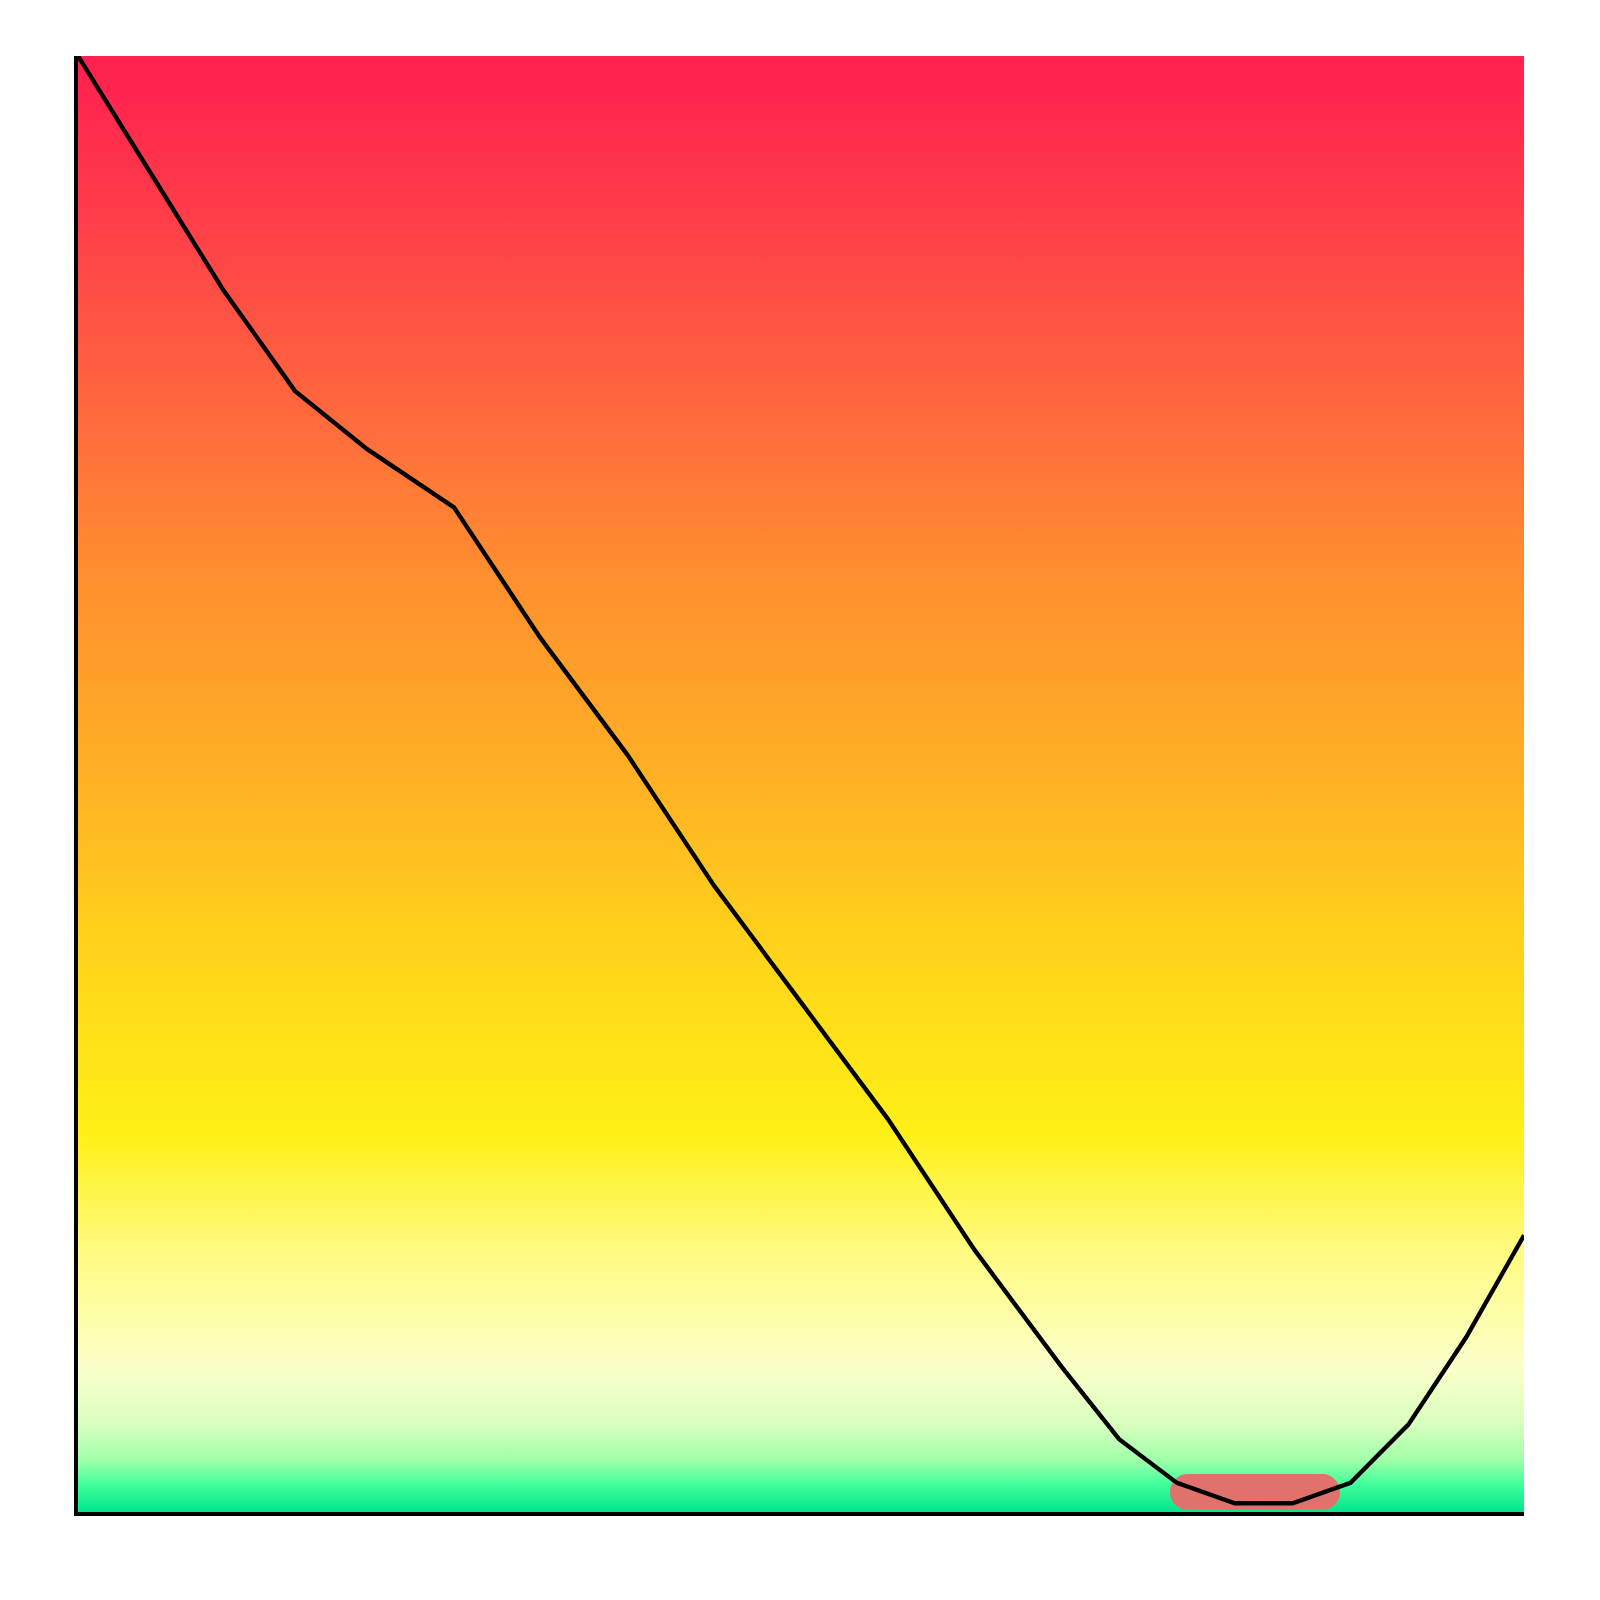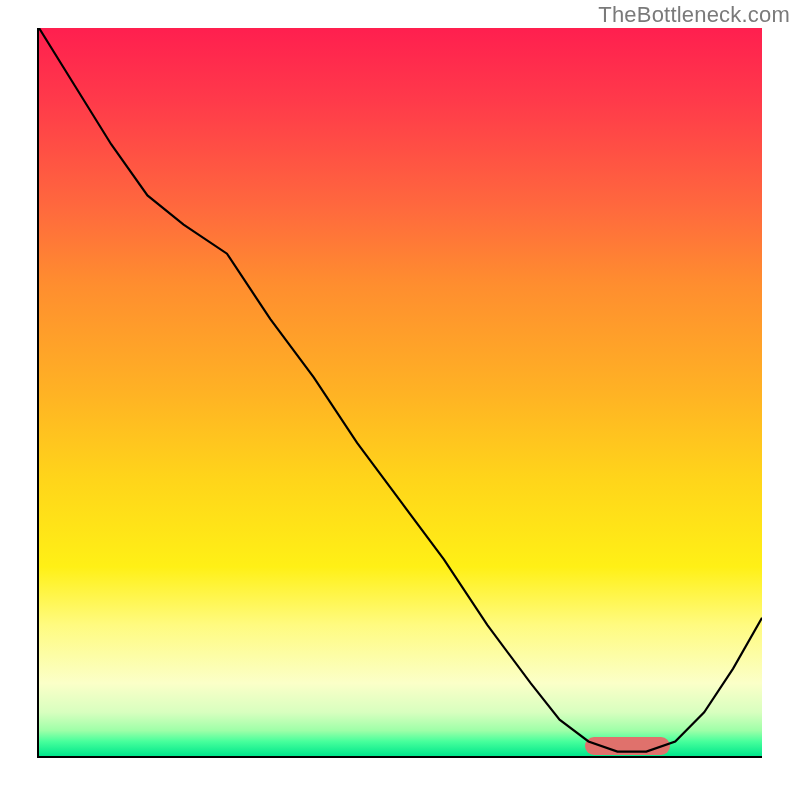--- a/index.html
+++ b/index.html
@@ -69,21 +69,20 @@
     position: absolute;
     left: 0; top: 0;
     width: 100%;
     height: 100%;
   }
 </style>
 </head>
 <body>
 
 <div class="wrap">
-  <div class="watermark">TheBottleneck.com</div>
 
   <div class="frame">
     <div class="plot">
       <div class="gradient"></div>
 
       <div class="marker" id="marker" style="left: 75.5%; width: 11.8%; bottom: 0.2%; background: rgb(224, 113, 108);"></div>
 
       <svg class="curve" id="curve" viewBox="0 0 1000 1000" preserveAspectRatio="none">
         <path id="curve-path" d="M0.0 0.0 L50.0 80.0 L100.0 160.0 L150.0 230.0 L200.0 270.0 L260.0 310.0 L320.0 400.0 L380.0 480.0 L440.0 570.0 L500.0 650.0 L560.0 730.0 L620.0 820.0 L680.0 900.0 L720.0 950.0 L760.0 980.0 L800.0 994.0 L840.0 994.0 L880.0 980.0 L920.0 940.0 L960.0 880.0 L1000.0 810.0" fill="none" stroke="#000000" stroke-width="3"></path>
       </svg>

